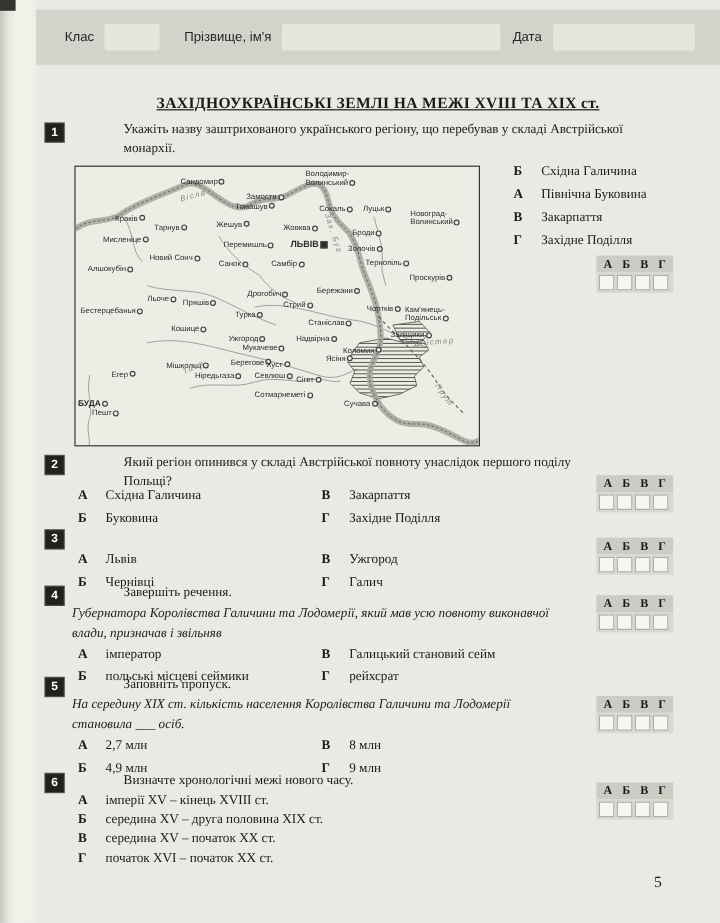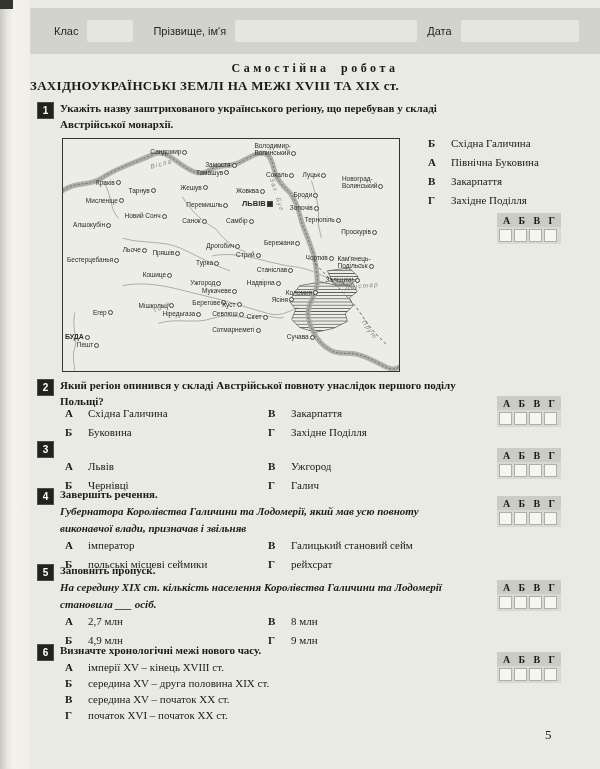--- a/index.html
+++ b/index.html
@@ -11,26 +11,26 @@
   .corner-mark{position:absolute;left:0;top:0;width:13px;height:9px;background:#35352f;}
   
   .header-bar{position:absolute;left:30px;top:8px;width:570px;height:46px;background:#d2d4cb;
       display:flex;align-items:center;font-family:"Liberation Sans",sans-serif;font-size:11px;color:#262622;}
   .hlabel{margin-right:9px;white-space:nowrap;}
   .hfield{height:22px;border:none;background:#e5e7df;border-radius:2px;font:12px "Liberation Sans",sans-serif;
       color:#262622;padding:0 4px;box-sizing:border-box;}
   
   .title1{position:absolute;left:30px;top:61px;width:570px;text-align:center;font-size:12px;font-weight:bold;
       letter-spacing:3.5px;word-spacing:5px;}
-  .title2{position:absolute;left:30px;top:78px;width:570px;text-align:left;font-size:13px;font-weight:bold;letter-spacing:.3px;}
+  .title2{position:absolute;left:30px;top:78px;width:570px;text-align:center;font-size:13px;font-weight:bold;letter-spacing:.3px;text-decoration:underline;}
   
   .qnum{position:absolute;width:15px;height:15px;background:#21211d;color:#fff;font:bold 10px/15px "Liberation Sans",sans-serif;
       text-align:center;box-shadow:0 0 0 1px #4c4c46;}
-  .qtext{position:absolute;font-size:11px;font-weight:bold;line-height:16px;}
-  .qstem{position:absolute;font-size:11px;font-style:italic;line-height:17px;font-weight:bold;}
+  .qtext{position:absolute;font-size:11px;font-weight:normal;line-height:16px;margin-left:43px;}
+  .qstem{position:absolute;font-size:11px;font-style:italic;line-height:17px;font-weight:normal;}
   
   .opt b{display:inline-block;width:23px;font-weight:bold;}
   .opts-v{position:absolute;display:flex;flex-direction:column;font-size:11px;}
   .opts-v .opt{line-height:19px;white-space:nowrap;}
   .opts-v.tight .opt{line-height:16px;}
   .opts2{position:absolute;display:grid;grid-auto-flow:column;grid-template-rows:repeat(2,19px);
       grid-template-columns:203px auto;font-size:11px;}
   .opts2 .opt{white-space:nowrap;line-height:19px;}
   
   .agrid{position:absolute;width:64px;}
@@ -61,21 +61,20 @@
 
   <div class="header-bar">
     <span class="hlabel" style="margin-left:24px">Клас</span>
     <input class="hfield" style="width: 46px;" value="">
     <span class="hlabel" style="margin-left:20px">Прізвище, ім'я</span>
     <input class="hfield" style="width: 182px;" value="">
     <span class="hlabel" style="margin-left:10px">Дата</span>
     <input class="hfield" style="width: 118px;" value="">
   </div>
 
-  <div class="title1">Самостійна робота</div>
   <div class="title2">ЗАХІДНОУКРАЇНСЬКІ ЗЕМЛІ НА МЕЖІ XVIII ТА XIX ст.</div>
 
   <div class="qnum" style="left:38px;top:103px">1</div>
   <div class="qtext" style="left:60px;top:100px;width:430px">Укажіть назву заштрихованого українського регіону, що перебував у складі Австрійської монархії.</div>
 
   <div class="map">
     <svg viewBox="0 0 338 234" preserveAspectRatio="none">
       <defs>
         <pattern id="hatch" width="4" height="3.2" patternUnits="userSpaceOnUse">
           <line x1="0" y1="1.2" x2="4" y2="1.2" stroke="#4a4c44" stroke-width="0.8"></line>

